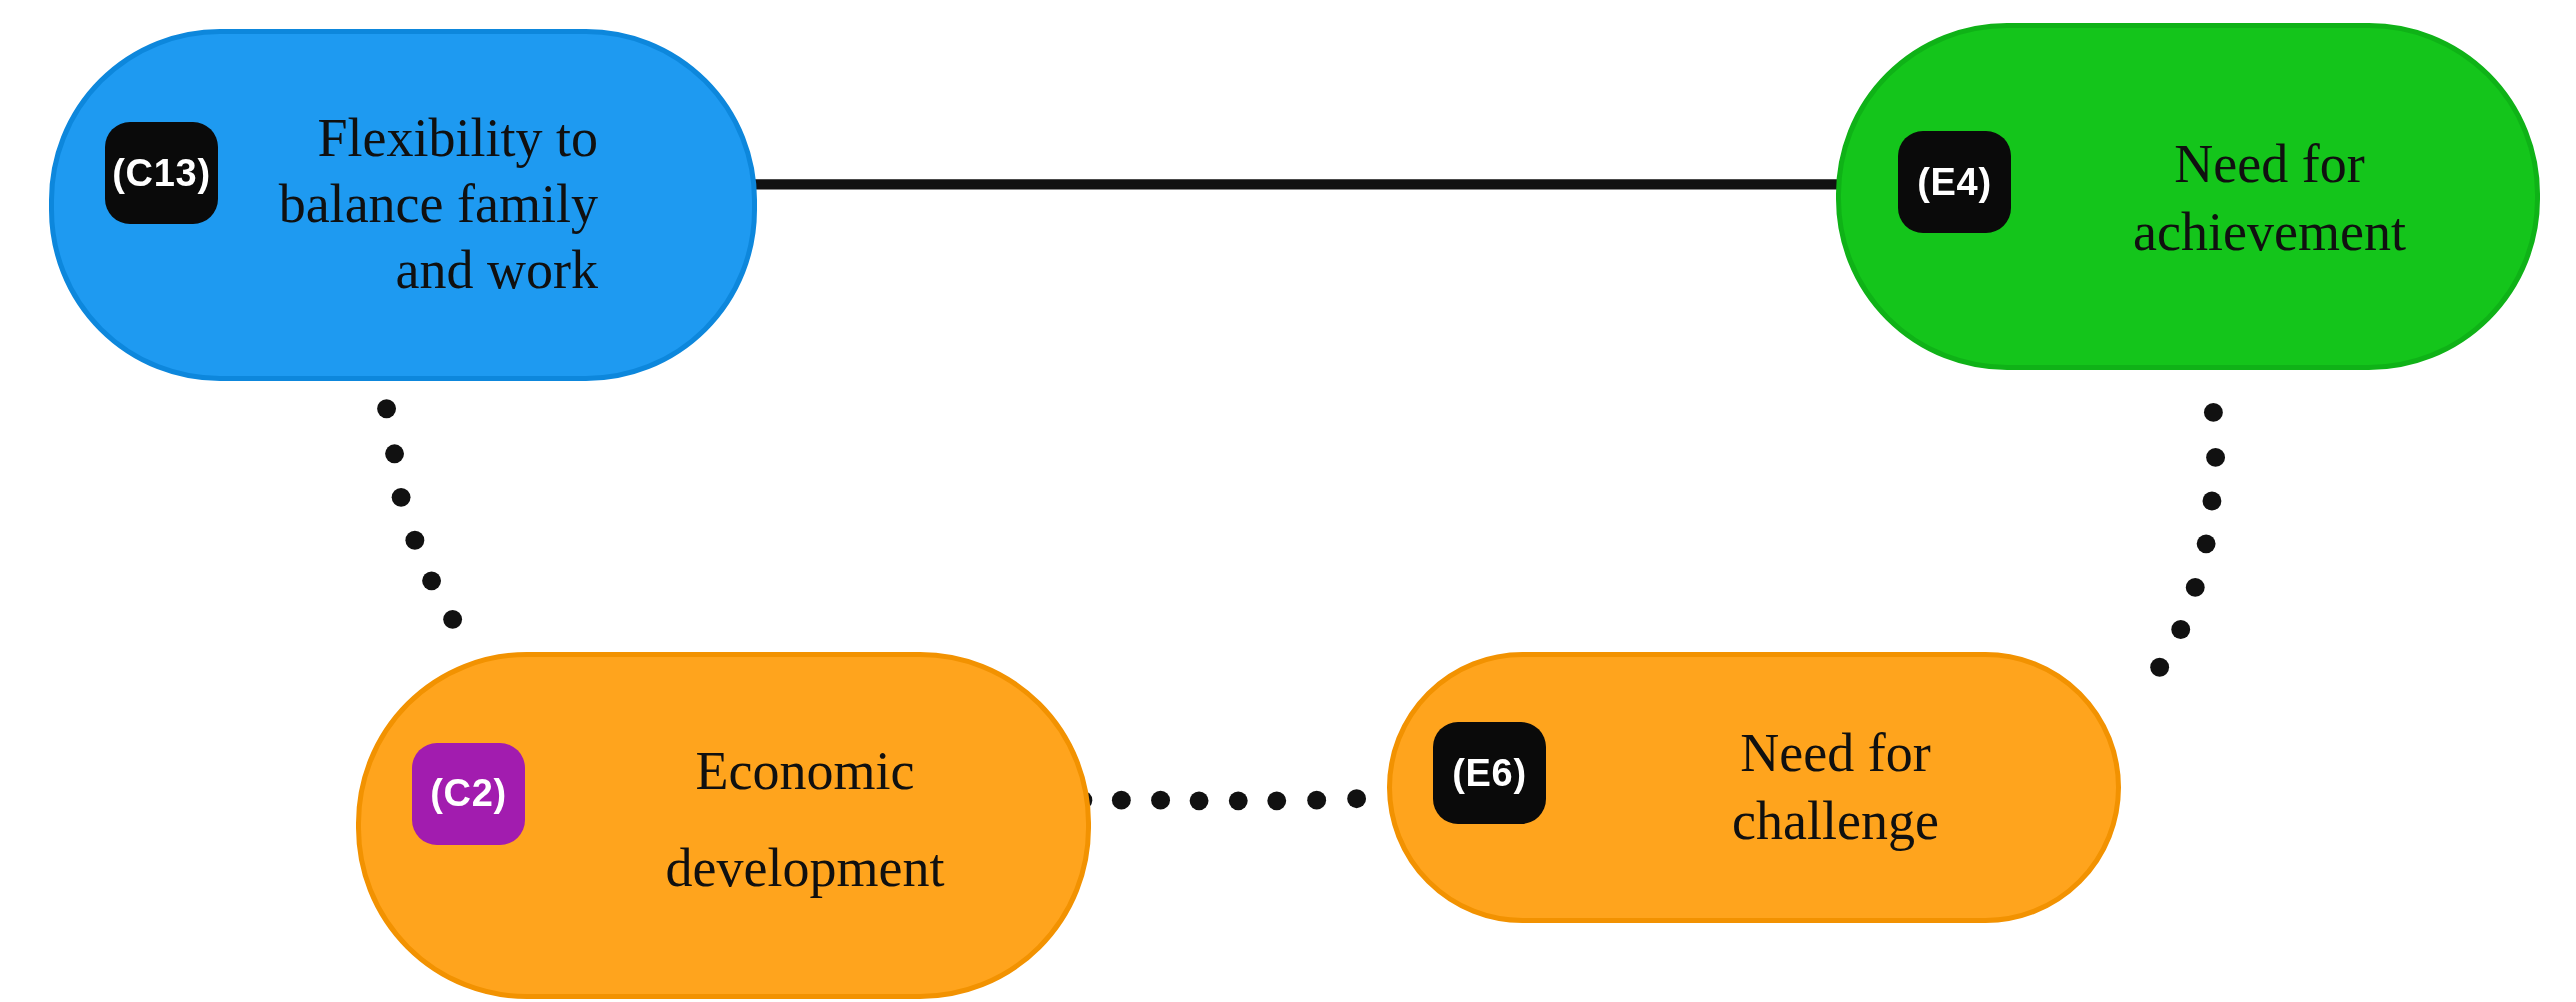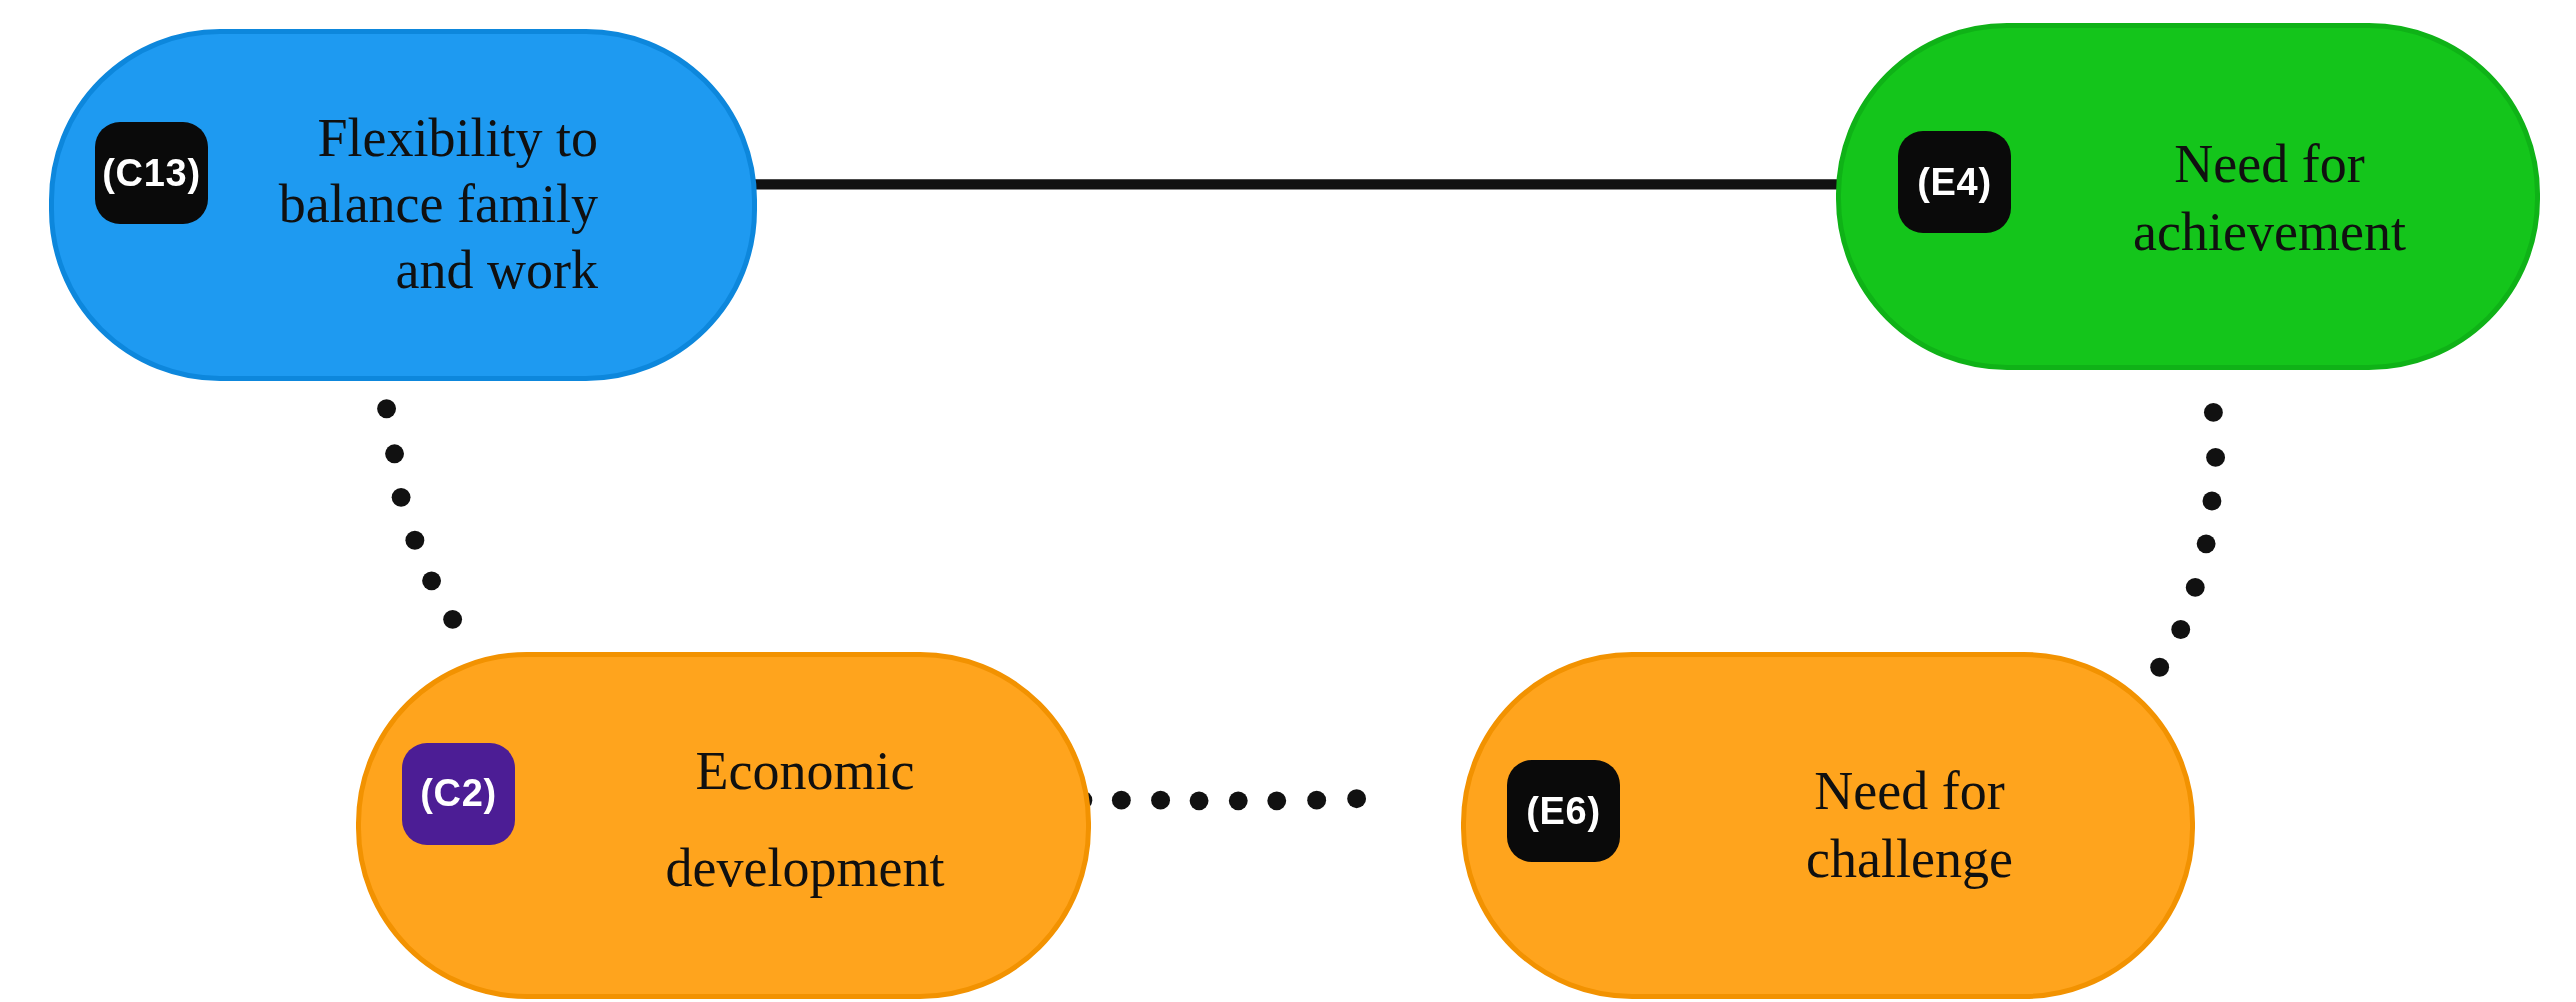--- a/index.html
+++ b/index.html
@@ -22,34 +22,34 @@
   .node {
     position: absolute;
     z-index: 2;
     box-sizing: border-box;
     border: 5.8px solid transparent;
     border-radius: 171px;
   }
   .node-c13 { left: 49px;  top: 29px;  width: 708px;  height: 352px; }
   .node-e4  { left: 1836px; top: 23px;  width: 704px;  height: 347px; }
   .node-c2  { left: 356px;  top: 652px; width: 735px; height: 347px; }
-  .node-e6  { left: 1461px; top: 652px; width: 734px; height: 347px; }
+  .node-e6  { left: 1387px; top: 652px; width: 734px; height: 271px; }
   .badge {
     position: absolute;
     left: 41px; top: 50%;
     transform: translateY(-50%);
     width: 113px; height: 102px;
     border-radius: 25px;
     display: flex; align-items: center; justify-content: center;
     font-family: "Liberation Sans", "DejaVu Sans", sans-serif;
     font-weight: 700;
     font-size: 38px;
     letter-spacing: 0.7px;
   }
-  .node-c13 .badge, .node-c2 .badge { margin-top: -32px; }
+  .node-c13 .badge, .node-c2 .badge { margin-top: -32px; margin-left: 10px; }
   .node-e4 .badge, .node-e6 .badge { margin-top: -14.5px; }
   .label {
     position: absolute;
     left: 196px; right: 33px; top: 0; bottom: 0;
     display: flex; align-items: center; justify-content: center;
     text-align: center;
     white-space: pre-line;
     font-weight: 400;
     font-size: 54px;
     line-height: 1.25;
@@ -108,21 +108,21 @@
 and work</div>
   </div>
 
   <div class="node node-e4" style="background: rgb(20, 197, 27); border-color: rgb(15, 178, 23); color: rgb(16, 16, 16);">
     <span class="badge" style="background: rgb(10, 10, 10); color: rgb(255, 255, 255); margin-left: 16px;">(E4)</span>
     <div class="label">Need for
 achievement</div>
   </div>
 
   <div class="node node-c2" style="background: rgb(255, 164, 29); border-color: rgb(242, 146, 1); color: rgb(16, 16, 16);">
-    <span class="badge" style="background: #4c1d95; color: rgb(255, 255, 255);">(C2)</span>
+    <span class="badge" style="background: #a21caf; color: rgb(255, 255, 255);">(C2)</span>
     <div class="label">Economic
 development</div>
   </div>
 
   <div class="node node-e6" style="background: rgb(255, 164, 29); border-color: rgb(242, 146, 1); color: rgb(16, 16, 16);">
     <span class="badge" style="background: rgb(10, 10, 10); color: rgb(255, 255, 255);">(E6)</span>
     <div class="label">Need for
 challenge</div>
   </div>
 

